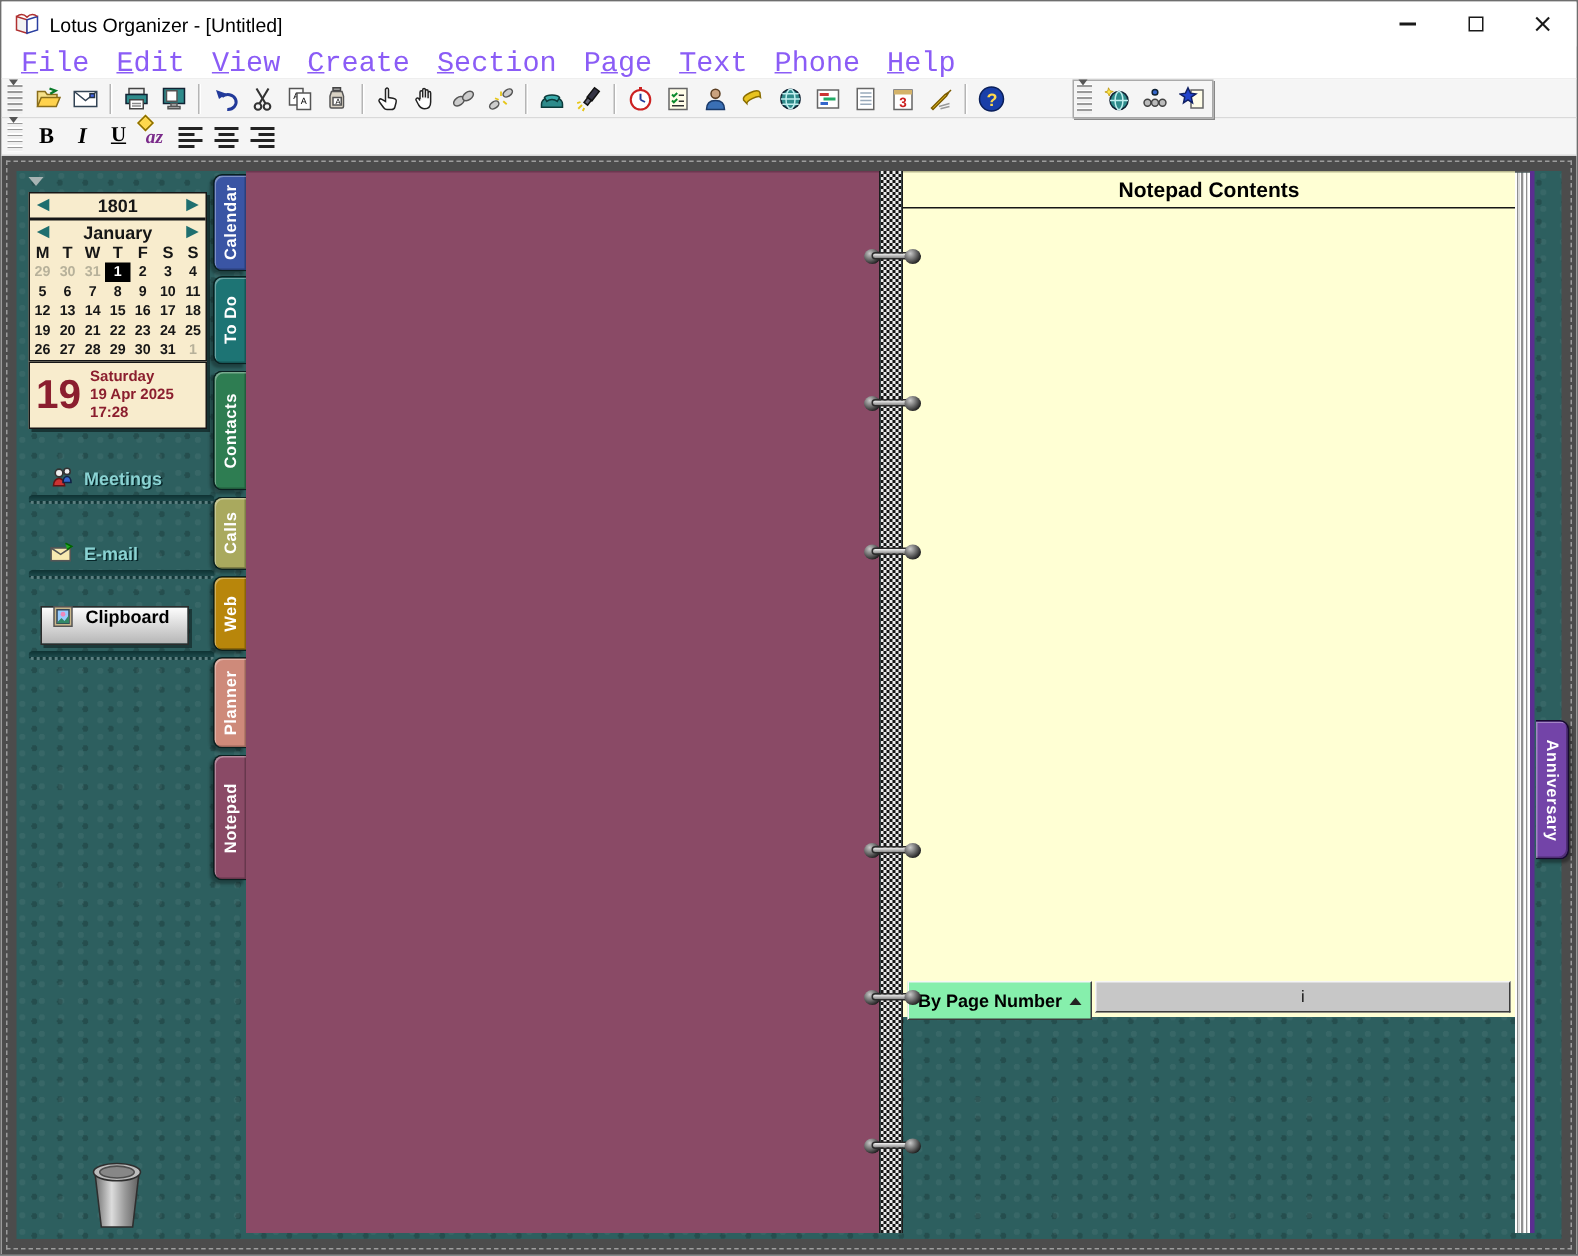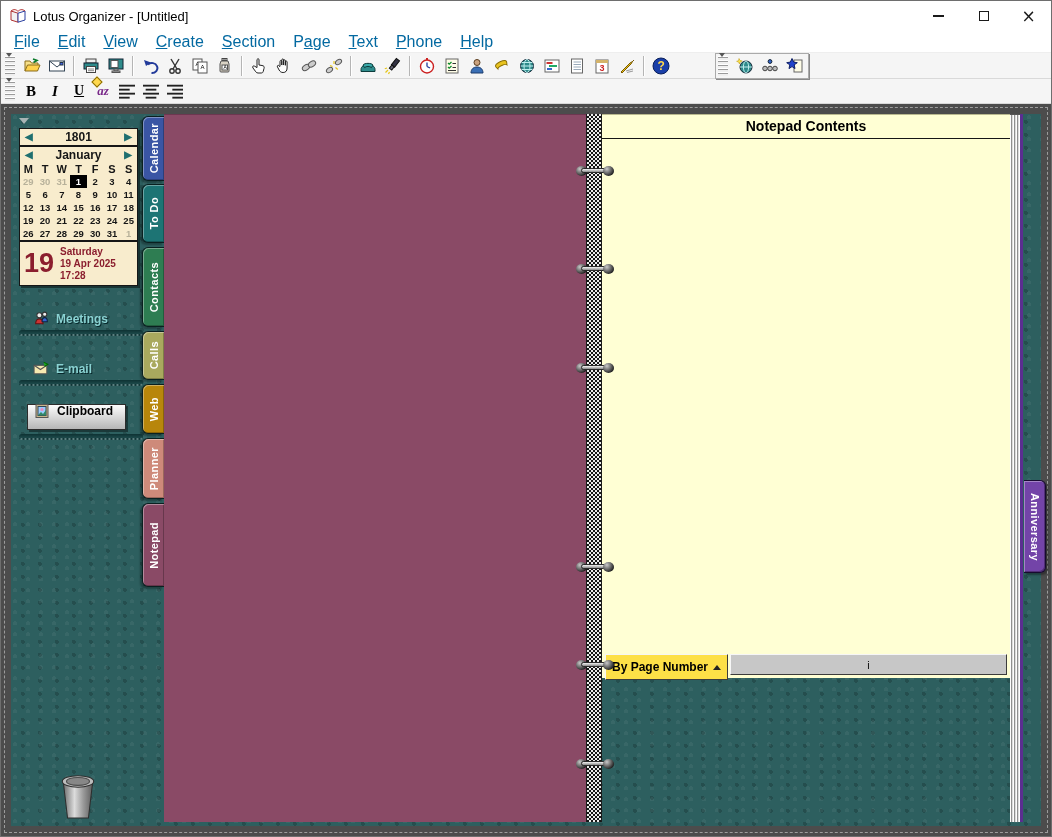--- a/index.html
+++ b/index.html
@@ -13,21 +13,21 @@
   
   .titlebar{height:30px;display:flex;align-items:center;background:#fff;}
   .titlebar .app-icon{width:18px;height:18px;margin:0 6px 0 8px;}
   .titlebar .title{font-size:13px;color:#000;flex:1;}
   .wbtn{width:45px;height:29px;display:flex;align-items:center;justify-content:center;background:#fff;border:0;padding:0;cursor:default;}
   .glyph-min{width:11px;height:2px;background:#1a1a1a;}
   .glyph-max{width:10px;height:10px;border:1.5px solid #1a1a1a;background:#fff;}
   .glyph-close{font-size:17px;line-height:10px;color:#1a1a1a;font-family:"DejaVu Sans",sans-serif;}
   
   .menubar{height:22px;display:flex;align-items:center;background:#fff;padding-left:4px;border-bottom:1px solid #eee;}
-  .menu-item{font-size:16px;color:#0369a1;padding:2px 9px;}
+  .menu-item{font-size:19px;color:#8b5cf6;padding:2px 9px;font-family:Liberation Mono, monospace;}
   .menu-item u{text-decoration:underline;}
   
   .toolbar{display:flex;align-items:center;background:#f5f5f5;border-bottom:1px solid #d9d9d9;padding:2px 3px;height:26px;}
   .toolbar.fmt{height:25px;}
   .tbtn{width:25px;height:22px;display:flex;align-items:center;justify-content:center;background:transparent;border:0;padding:0;}
   .tbtn svg{width:18px;height:18px;}
   .tsep{width:1px;height:20px;background:#b5b5b5;box-shadow:1px 0 0 #fff;margin:0 4px;}
   .tgap{width:42px;}
   .grip{width:10px;height:20px;margin:0 4px 0 1px;position:relative;
     background:repeating-linear-gradient(to bottom,#ffffff 0 1px,#9a9a9a 1px 2px,#efefef 2px 4px);}
@@ -78,21 +78,21 @@
     box-shadow:inset 1px 1px 0 rgba(255,255,255,.35),inset -1px -1px 0 rgba(0,0,0,.25), -2px 2px 2px rgba(0,0,0,.3);}
   .ltab span{writing-mode:vertical-rl;transform:rotate(180deg);color:#fff;font:bold 11px "Liberation Sans",sans-serif;letter-spacing:.4px;white-space:nowrap;}
   
   .page-left{position:absolute;left:153px;top:0;width:422px;height:708px;background:#8a4a66;border-top:1px solid #6d3750;}
   .spine{position:absolute;left:575px;top:0;width:16px;height:708px;border-left:1px solid #1c1c1c;border-right:1px solid #1c1c1c;
     background-image:conic-gradient(#161616 25%,#ececec 0 50%,#161616 0 75%,#ececec 0);background-size:4px 4px;}
   .page-right{position:absolute;left:591px;top:0;width:408px;height:564px;background:#ffffd4;border-top:1px solid #b9b98f;}
   .np-title{position:absolute;top:3px;left:0;width:100%;text-align:center;font:bold 14px "Liberation Sans",sans-serif;color:#000;}
   .np-rule{position:absolute;top:23px;left:0;right:0;border-top:1px solid #161616;}
   .np-footer{position:absolute;left:3px;right:3px;bottom:3px;height:21px;display:flex;gap:2px;}
-  .np-btn{background:#fde047;border:1px solid #3c3c3c;border-top-color:#f6f6f6;border-left-color:#f6f6f6;
+  .np-btn{background:#86efac;border:1px solid #3c3c3c;border-top-color:#f6f6f6;border-left-color:#f6f6f6;
     font:bold 12px "Liberation Sans",sans-serif;display:flex;align-items:center;gap:5px;padding:12px 6px;color:#000;}
   .np-btn .up{width:0;height:0;border-left:4px solid transparent;border-right:4px solid transparent;border-bottom:5px solid #222;}
   .np-index{flex:1;background:#c7c7c7;border:1px solid #3c3c3c;border-top-color:#f6f6f6;border-left-color:#f6f6f6;
     display:flex;align-items:center;justify-content:center;font:11px "Liberation Sans",sans-serif;color:#111;}
   
   .ring{position:absolute;left:565px;width:38px;height:10px;z-index:3;}
   .ring .bar{position:absolute;left:5px;right:5px;top:2px;height:5px;background:linear-gradient(#f4f4f4,#8a8a8a);border:1px solid #2b2b2b;border-radius:3px;}
   .ring::before,.ring::after{content:"";position:absolute;top:0;width:11px;height:10px;border-radius:50%;
     background:radial-gradient(circle at 35% 30%,#c9c9c9,#1f1f1f 75%);}
   .ring::before{left:0;} .ring::after{right:0;}

